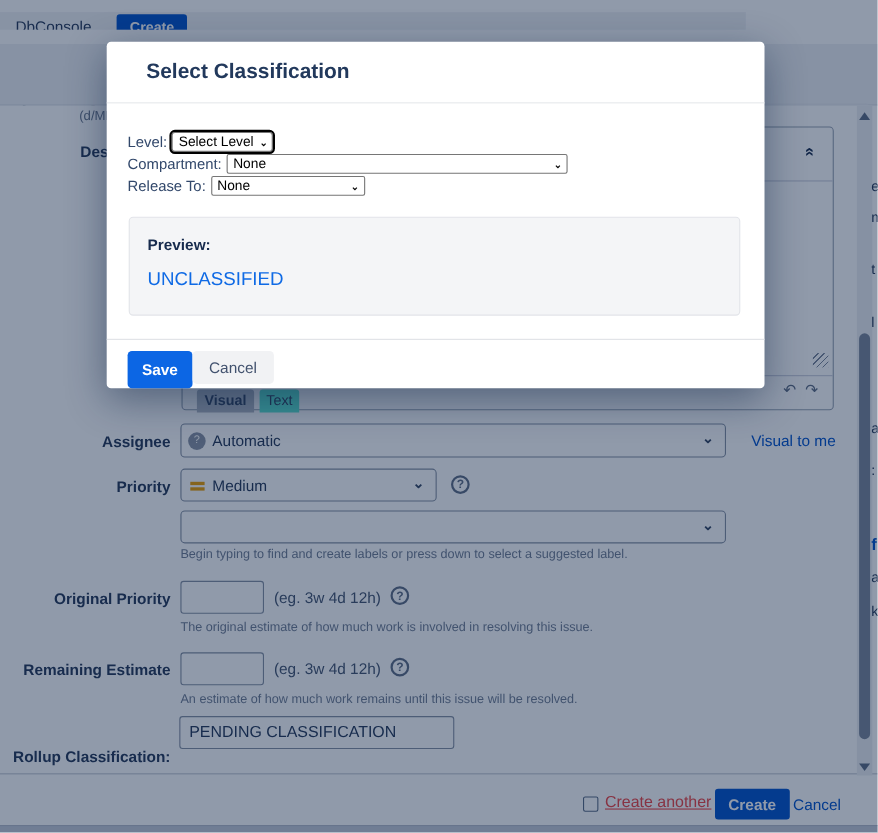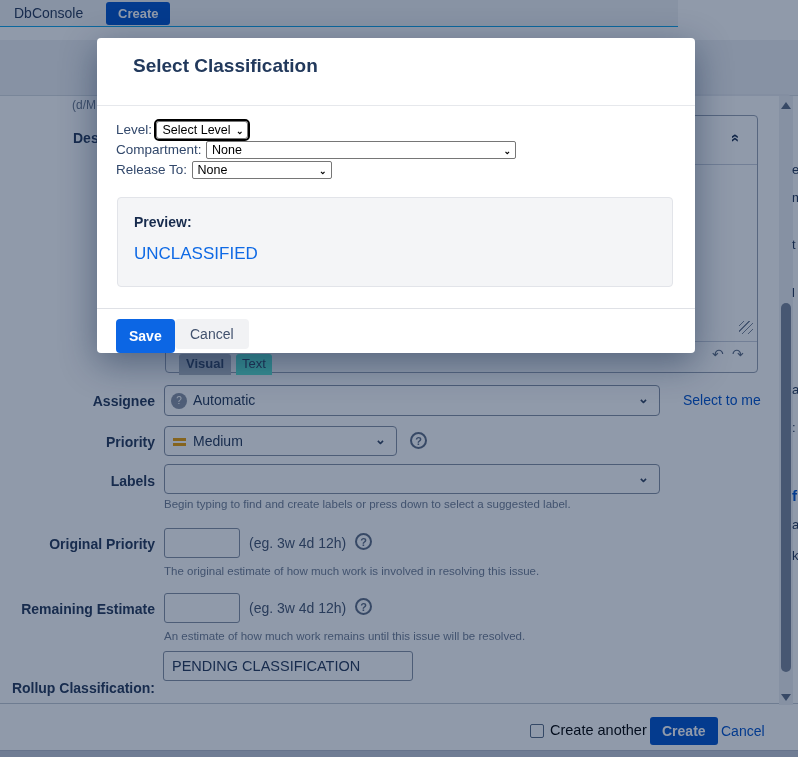--- a/index.html
+++ b/index.html
@@ -1,21 +1,21 @@
 <!DOCTYPE html>
 <html><head>
 <meta charset="utf-8">
 <style>
   * { margin:0; padding:0; box-sizing:border-box; }
   html,body { width:798px; height:757px; }
   body { font-family:"Liberation Sans", sans-serif; background:#fff; overflow:hidden; }
   .screen { position:relative; width:798px; height:757px; overflow:hidden; background:#fff; }
 
   
-  .app-nav { position:absolute; left:0; top:0; width:678px; height:27px; background:#f1f2f5; border-bottom:1px solid #0ea5e9; }
+  .app-nav { position:absolute; left:0; top:11px; width:678px; height:27px; background:#f1f2f5; border-bottom:1px solid #0ea5e9; }
   .brand { position:absolute; left:14px; top:5px; font-size:14px; color:#253858; }
   .nav-create-btn { position:absolute; left:106px; top:2px; height:23px; padding:0 12px; background:#0052CC; color:#fff; font-size:13px; font-weight:700; border:none; border-radius:3px; line-height:23px; }
   .gap-band { position:absolute; left:0; top:27px; width:798px; height:13px; background:#ffffff; }
   .dlg-header { position:absolute; left:0; top:40px; width:798px; height:56px; background:#eef0f4; border-bottom:1px solid #d6dae1; }
   .page-title { position:absolute; left:14px; top:53px; font-size:20px; font-weight:700; color:#172B4D; white-space:nowrap; }
   .cfg-btn { position:absolute; left:668px; top:54px; width:122px; height:28px; background:#e7e9ee; border:none; border-radius:3px; font-size:13px; color:#253858; font-family:inherit; }
 
   .form-body { position:absolute; left:0; top:96px; width:798px; height:607px; background:#fff; }
   .date-hint { position:absolute; left:72px; top:2px; font-size:12px; color:#6b778c; white-space:nowrap; }
   .desc-label { position:absolute; left:73px; top:34px; font-size:14px; font-weight:600; color:#253858; white-space:nowrap; }
@@ -43,40 +43,40 @@
   .help-circle { position:absolute; width:17px; height:17px; border:2px solid #5e6c84; border-radius:50%; color:#5e6c84; font-size:11px; font-weight:700; text-align:center; line-height:14px; }
   .field-help { position:absolute; left:164px; font-size:11.5px; color:#707d93; white-space:nowrap;text-align:center; }
   .est-input { position:absolute; left:164px; width:76px; height:30px; border:1px solid #8590a2; border-radius:3px; font-family:inherit; font-size:14px; padding:0 6px; color:#253858; }
   .est-hint { position:absolute; left:249px; font-size:14px; color:#44546f; white-space:nowrap; }
   .link { font-size:14px; color:#0052CC; text-decoration:none; white-space:nowrap; }
   .rollup-label { position:absolute; left:0; width:155px; text-align:right; font-size:14px; font-weight:700; color:#253858; white-space:nowrap;margin-top:21px; }
   .rollup-input { position:absolute; left:163px; top:555px; width:250px; height:30px; border:1px solid #8590a2; border-radius:3px; font-family:inherit; font-size:14.5px; padding:0 8px; color:#253858; background:#fff; }
 
   .dlg-footer { position:absolute; left:0; top:703px; width:798px; height:47px; background:#fff; border-top:1px solid #c2c8d2; }
   .chkbox { position:absolute; left:530px; top:20px; width:14px; height:14px; border:1px solid #586a84; border-radius:2px; background:#fff; }
-  .chk-label { position:absolute; left:550px; top:18px; font-size:14.5px; color:#000000; }
+  .chk-label { position:absolute; left:550px; top:18px; font-size:14.5px; color:#ef4444;text-decoration:underline; }
   .footer-create { position:absolute; left:650px; top:13px; height:28px; padding:0 12px; background:#0052CC; color:#fff; border:none; border-radius:3px; font-size:14px; font-weight:700; font-family:inherit; }
   .footer-cancel { position:absolute; left:721px; top:19px; }
   .bottom-strip { position:absolute; left:0; top:750px; width:798px; height:7px; background:#c5cbd8; border-top:1px solid #b4bbc9; }
 
   
   .scrollbar { position:absolute; left:779px; top:96px; width:14px; height:609px; background:#edeff2; }
   .sb-up { position:absolute; left:2px; top:6px; width:0; height:0; border-left:5px solid transparent; border-right:5px solid transparent; border-bottom:7px solid #5e6c84; }
   .sb-down { position:absolute; left:2px; top:598px; width:0; height:0; border-left:5px solid transparent; border-right:5px solid transparent; border-top:7px solid #5e6c84; }
   .sb-thumb { position:absolute; left:2px; top:207px; width:10px; height:369px; border-radius:5px; background:#7a869a; }
 
   
   .fragments { position:absolute; left:792px; top:96px; width:6px; height:607px; overflow:hidden; }
   .frag { position:absolute; left:0; font-size:13px; color:#253858; white-space:nowrap; }
   .frag-f { font-weight:700; font-size:15px; color:#0052CC; }
 
   
   .blanket { position:absolute; left:0; top:0; width:798px; height:757px; background:rgba(9,30,66,0.45); z-index:10; }
   .modal { position:absolute; left:97px; top:38px; width:598px; height:315px; background:#fff; border-radius:4px; box-shadow:0 10px 36px rgba(9,30,66,0.45); z-index:20; }
-  .modal-header { position:absolute; left:0; top:0; width:100%; height:68px; border-bottom:1px solid #e6e8ec; }
+  .modal-header { position:absolute; left:0; top:0; width:100%; height:56px; border-bottom:1px solid #e6e8ec; }
   .modal-title { position:absolute; left:36px; top:17px; font-size:19px; font-weight:700; color:#22395c; }
   .modal-body { position:absolute; left:0; top:57px; width:100%; }
   .cls-row { position:absolute; left:19px; height:36px; white-space:nowrap; }
   .cls-row .cls-label { display:inline-block; font-size:13.5px; color:#32486b; vertical-align:middle; }
   .native-select { display:inline-block; position:relative; vertical-align:middle; height:18px; background:#fff; border:1px solid #767676; border-radius:2px; font-size:12.5px; color:#000; line-height:16px; padding:0 18px 0 5px; }
   .native-select .nchev { position:absolute; right:4px; top:1px; font-size:9px; font-weight:700; color:#000; }
   .focus-ring { outline:2px solid #000; outline-offset:0px; border-radius:3px; }
   .sel-level { width:92px; } .sel-compartment { width:310px; } .sel-release { width:140px; }
   .row-level { top:25px; } .row-compartment { top:45px; } .row-release { top:65px; }
 
@@ -119,31 +119,30 @@
         <span class="redo-icon">↷</span>
       </div>
     </div>
 
     <div class="fld-label" style="top:297px;">Assignee</div>
     <div class="selbox" style="top:289px; width:496px;">
       <span class="avatar">?</span>
       <span class="sel-text">Automatic</span>
       <span class="chev">⌄</span>
     </div>
-    <a class="link" style="position:absolute; left:683px; top:296px;" href="#">Select to me</a>
+    <a class="link" style="position:absolute; left:683px; top:296px;" href="#">Visual to me</a>
 
     <div class="fld-label" style="top:338px;padding-left:44px;">Priority</div>
     <div class="selbox" style="top:330px; width:233px; height:30px;">
       <span class="prio-icon"></span>
       <span class="sel-text">Medium</span>
       <span class="chev">⌄</span>
     </div>
     <span class="help-circle" style="left:410px; top:336px;">?</span>
 
-    <div class="fld-label" style="top:377px;">Labels</div>
     <div class="selbox" style="top:368px; width:496px; height:30px;">
       <span class="chev">⌄</span>
     </div>
     <div class="field-help" style="top:402px;">Begin typing to find and create labels or press down to select a suggested label.</div>
 
     <div class="fld-label" style="top:440px;">Original Priority</div>
     <input class="est-input" style="top: 432px;" value="">
     <span class="est-hint" style="top:439px;">(eg. 3w 4d 12h)</span>
     <span class="help-circle" style="left:355px; top:437px;">?</span>
     <div class="field-help" style="top:469px;">The original estimate of how much work is involved in resolving this issue.</div>

